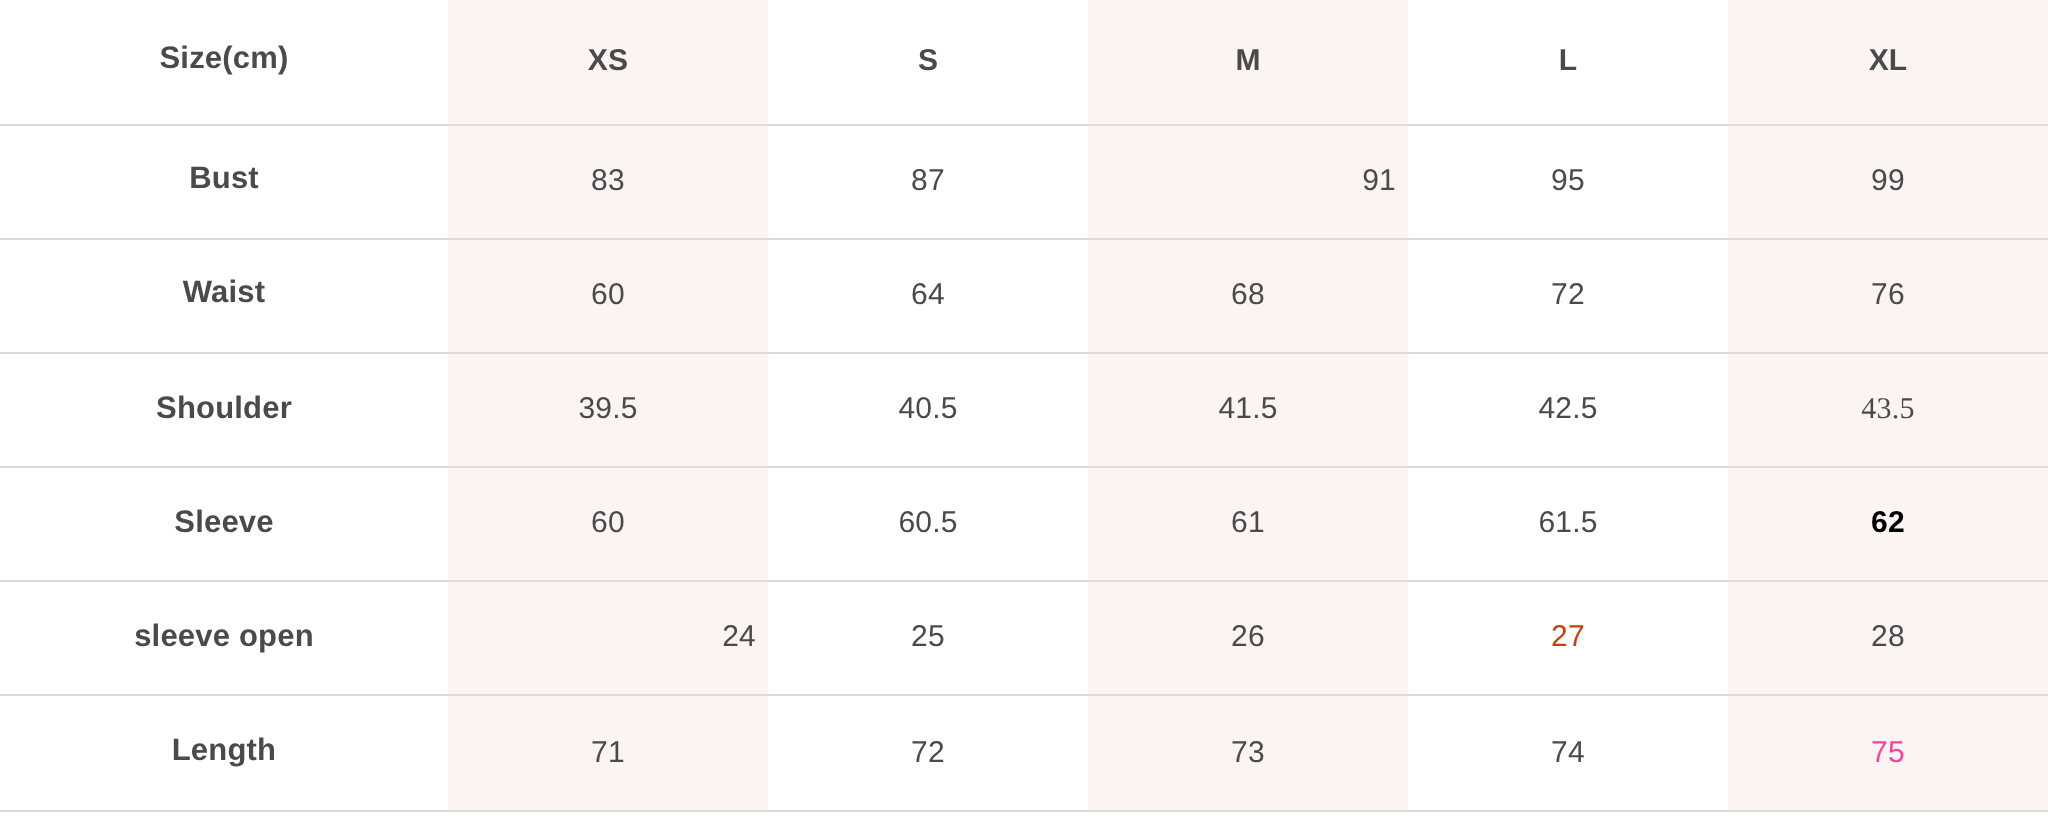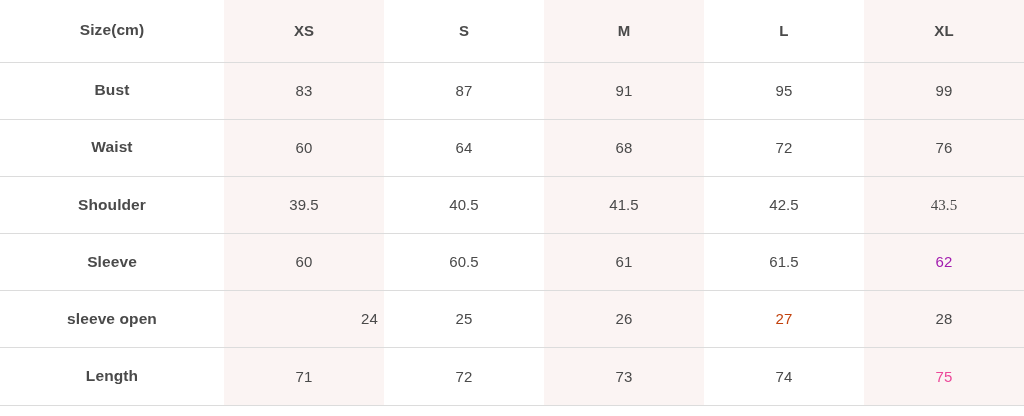--- a/index.html
+++ b/index.html
@@ -125,21 +125,21 @@
         <th class="size-head" style="border-bottom-color: rgb(220, 220, 220); color: rgb(74, 74, 74);">L</th>
         <th class="size-head" style="border-bottom-color: rgb(220, 220, 220); color: rgb(74, 74, 74);">XL</th>
       </tr>
     </thead>
 
     <tbody>
       <tr>
         <td class="row-label" style="border-bottom-color: rgb(220, 220, 220); color: rgb(74, 74, 74);">Bust</td>
         <td class="value-cell" style="border-bottom-color: rgb(220, 220, 220); color: rgb(74, 74, 74);">83</td>
         <td class="value-cell" style="border-bottom-color: rgb(220, 220, 220); color: rgb(74, 74, 74);">87</td>
-        <td class="value-cell" style="border-bottom-color: rgb(220, 220, 220); color: rgb(74, 74, 74);">91</td>
+        <td class="value-cell" style="border-bottom-color: rgb(220, 220, 220); color: rgb(74, 74, 74); text-align: right;">91</td>
         <td class="value-cell" style="border-bottom-color: rgb(220, 220, 220); color: rgb(74, 74, 74);">95</td>
         <td class="value-cell" style="border-bottom-color: rgb(220, 220, 220); color: rgb(74, 74, 74);">99</td>
       </tr>
 
       <tr>
         <td class="row-label" style="border-bottom-color: rgb(220, 220, 220); color: rgb(74, 74, 74);">Waist</td>
         <td class="value-cell" style="border-bottom-color: rgb(220, 220, 220); color: rgb(74, 74, 74);">60</td>
         <td class="value-cell" style="border-bottom-color: rgb(220, 220, 220); color: rgb(74, 74, 74);">64</td>
         <td class="value-cell" style="border-bottom-color: rgb(220, 220, 220); color: rgb(74, 74, 74);">68</td>
         <td class="value-cell" style="border-bottom-color: rgb(220, 220, 220); color: rgb(74, 74, 74);">72</td>
@@ -154,21 +154,21 @@
         <td class="value-cell" style="border-bottom-color: rgb(220, 220, 220); color: rgb(74, 74, 74);">42.5</td>
         <td class="value-cell" style="border-bottom-color: rgb(220, 220, 220); color: rgb(74, 74, 74); font-family: Liberation Serif, serif;">43.5</td>
       </tr>
 
       <tr>
         <td class="row-label" style="border-bottom-color: rgb(220, 220, 220); color: rgb(74, 74, 74);">Sleeve</td>
         <td class="value-cell" style="border-bottom-color: rgb(220, 220, 220); color: rgb(74, 74, 74);">60</td>
         <td class="value-cell" style="border-bottom-color: rgb(220, 220, 220); color: rgb(74, 74, 74);">60.5</td>
         <td class="value-cell" style="border-bottom-color: rgb(220, 220, 220); color: rgb(74, 74, 74); text-align: center;">61</td>
         <td class="value-cell" style="border-bottom-color: rgb(220, 220, 220); color: rgb(74, 74, 74);">61.5</td>
-        <td class="value-cell" style="border-bottom-color: rgb(220, 220, 220); color: #a21caf;">62</td>
+        <td class="value-cell" style="border-bottom-color: rgb(220, 220, 220); color: #000000; font-weight: bold;">62</td>
       </tr>
 
       <tr>
         <td class="row-label" style="border-bottom-color: rgb(220, 220, 220); color: rgb(74, 74, 74);">sleeve open</td>
         <td class="value-cell" style="border-bottom-color: rgb(220, 220, 220); color: rgb(74, 74, 74); text-align: right;">24</td>
         <td class="value-cell" style="border-bottom-color: rgb(220, 220, 220); color: rgb(74, 74, 74);">25</td>
         <td class="value-cell" style="border-bottom-color: rgb(220, 220, 220); color: rgb(74, 74, 74);">26</td>
         <td class="value-cell" style="border-bottom-color: rgb(220, 220, 220); color: #c2410c;">27</td>
         <td class="value-cell" style="border-bottom-color: rgb(220, 220, 220); color: rgb(74, 74, 74);">28</td>
       </tr>

